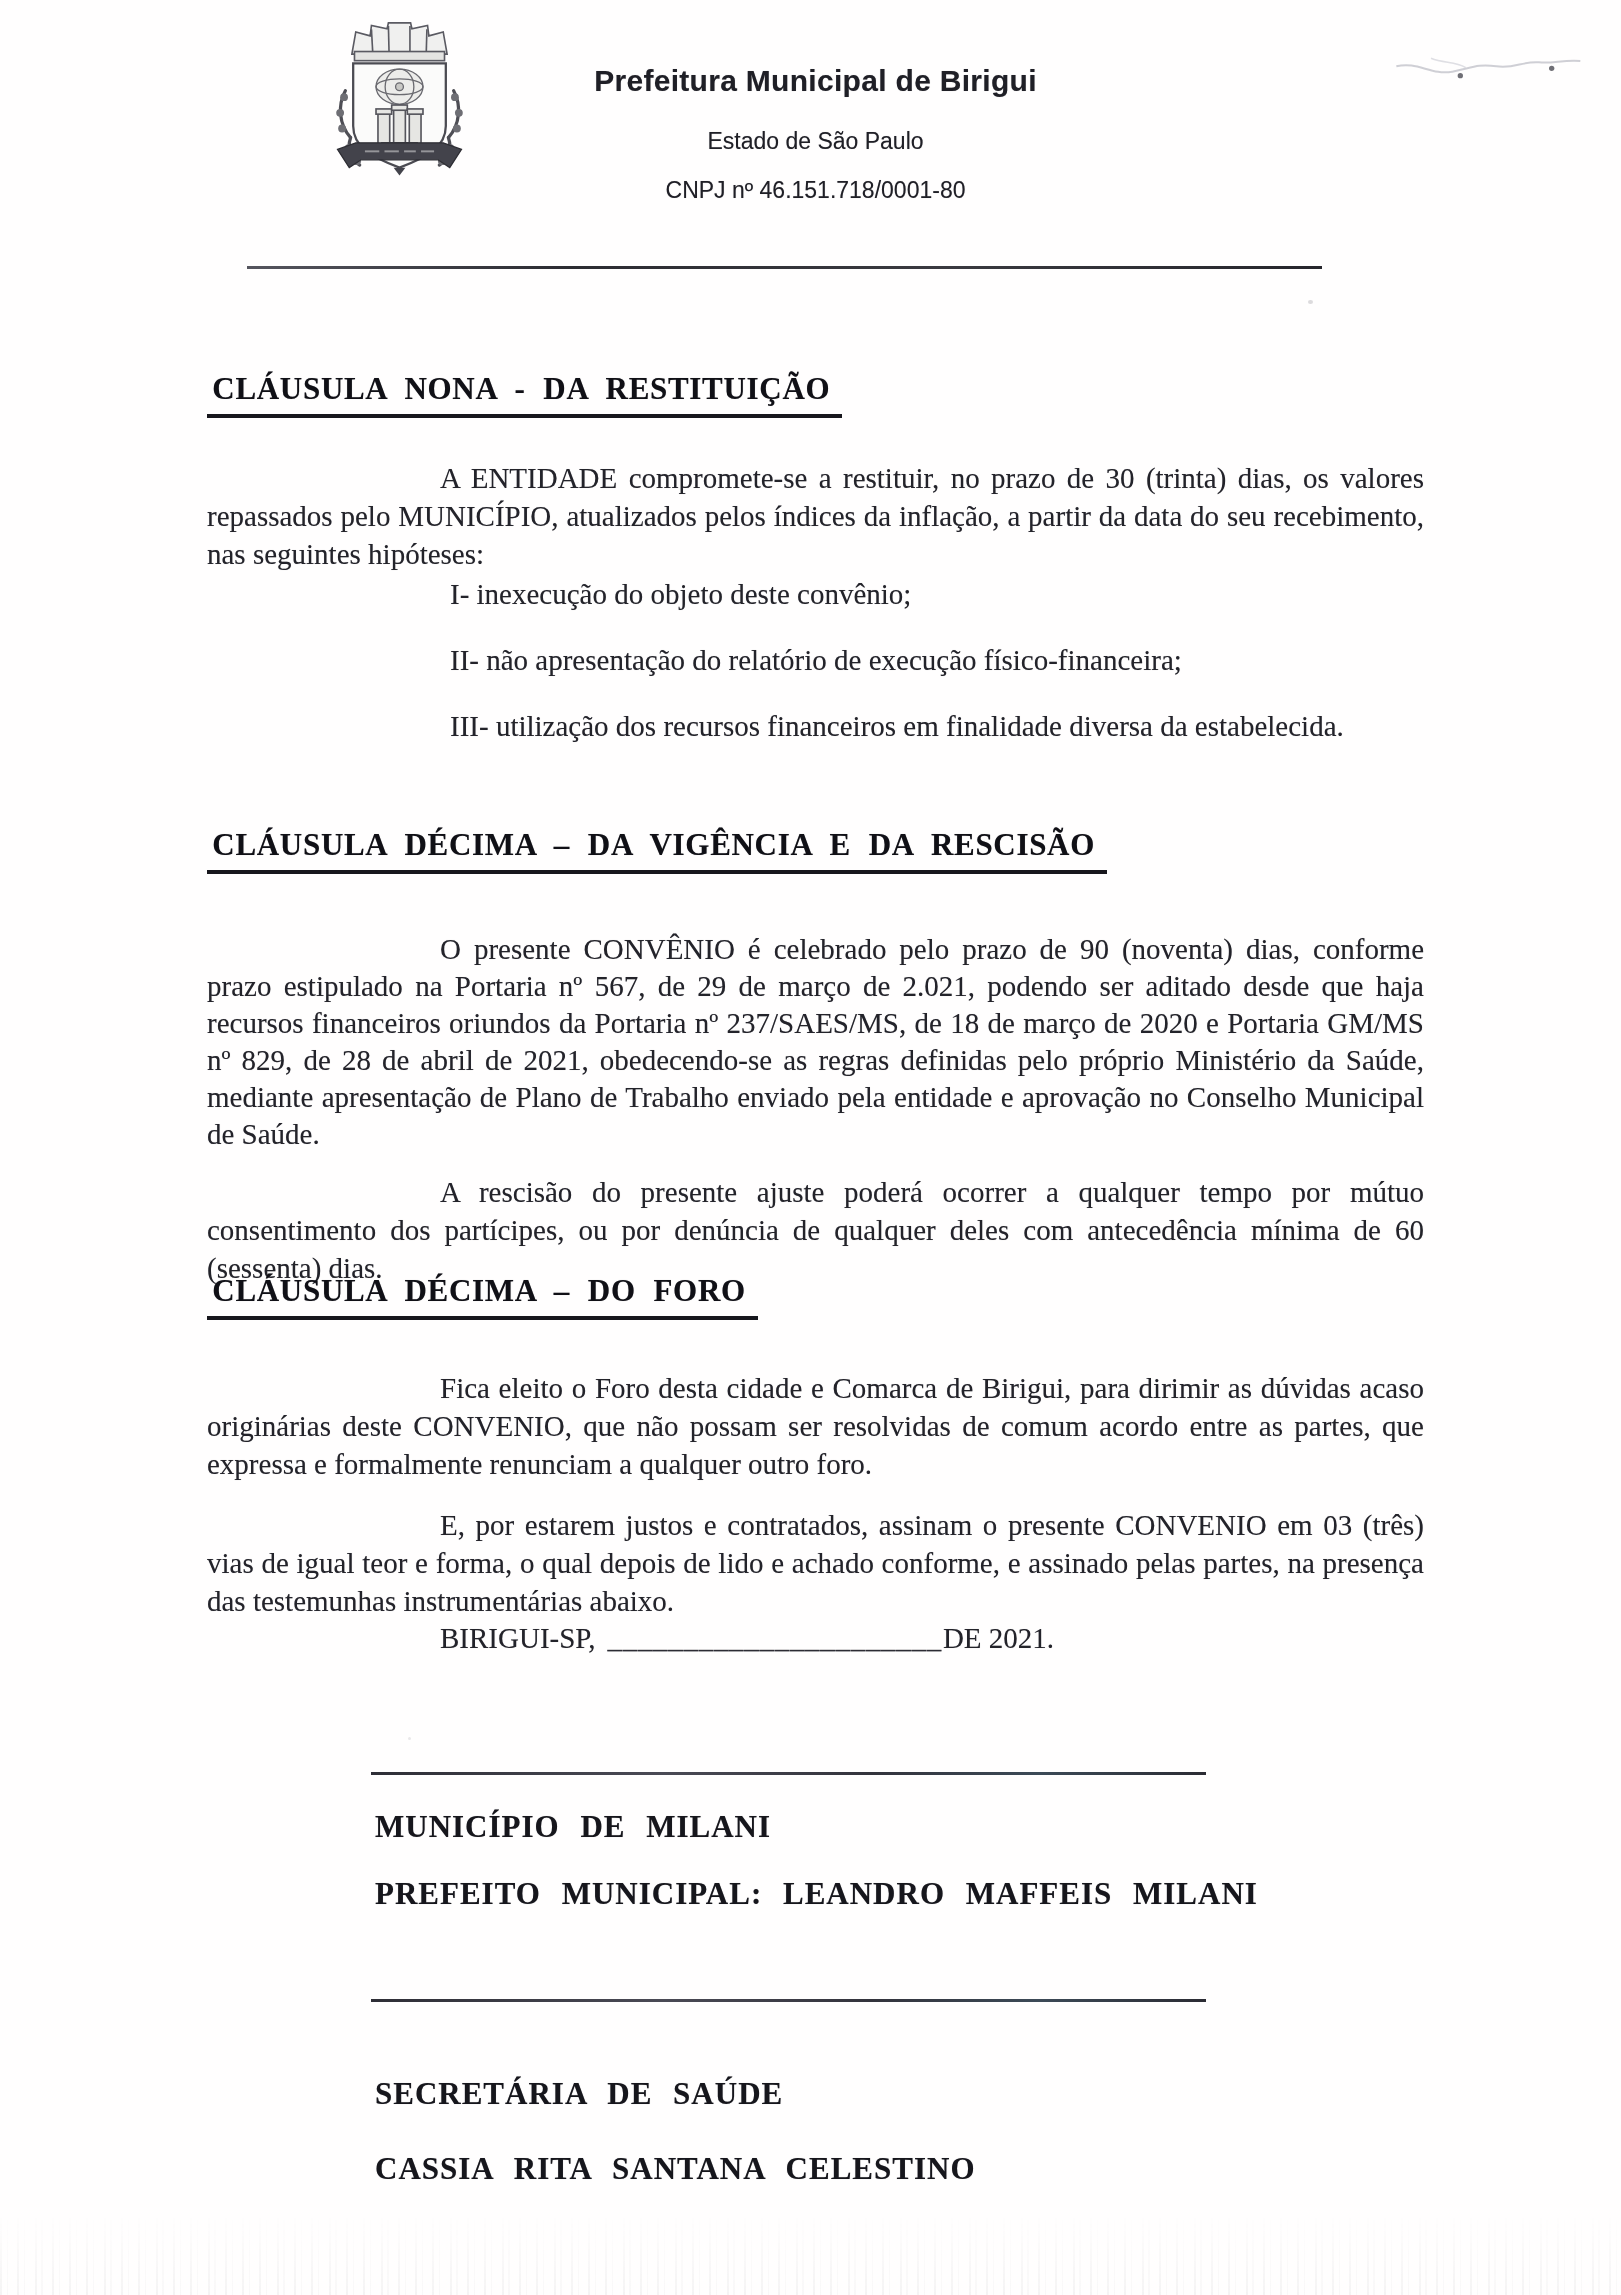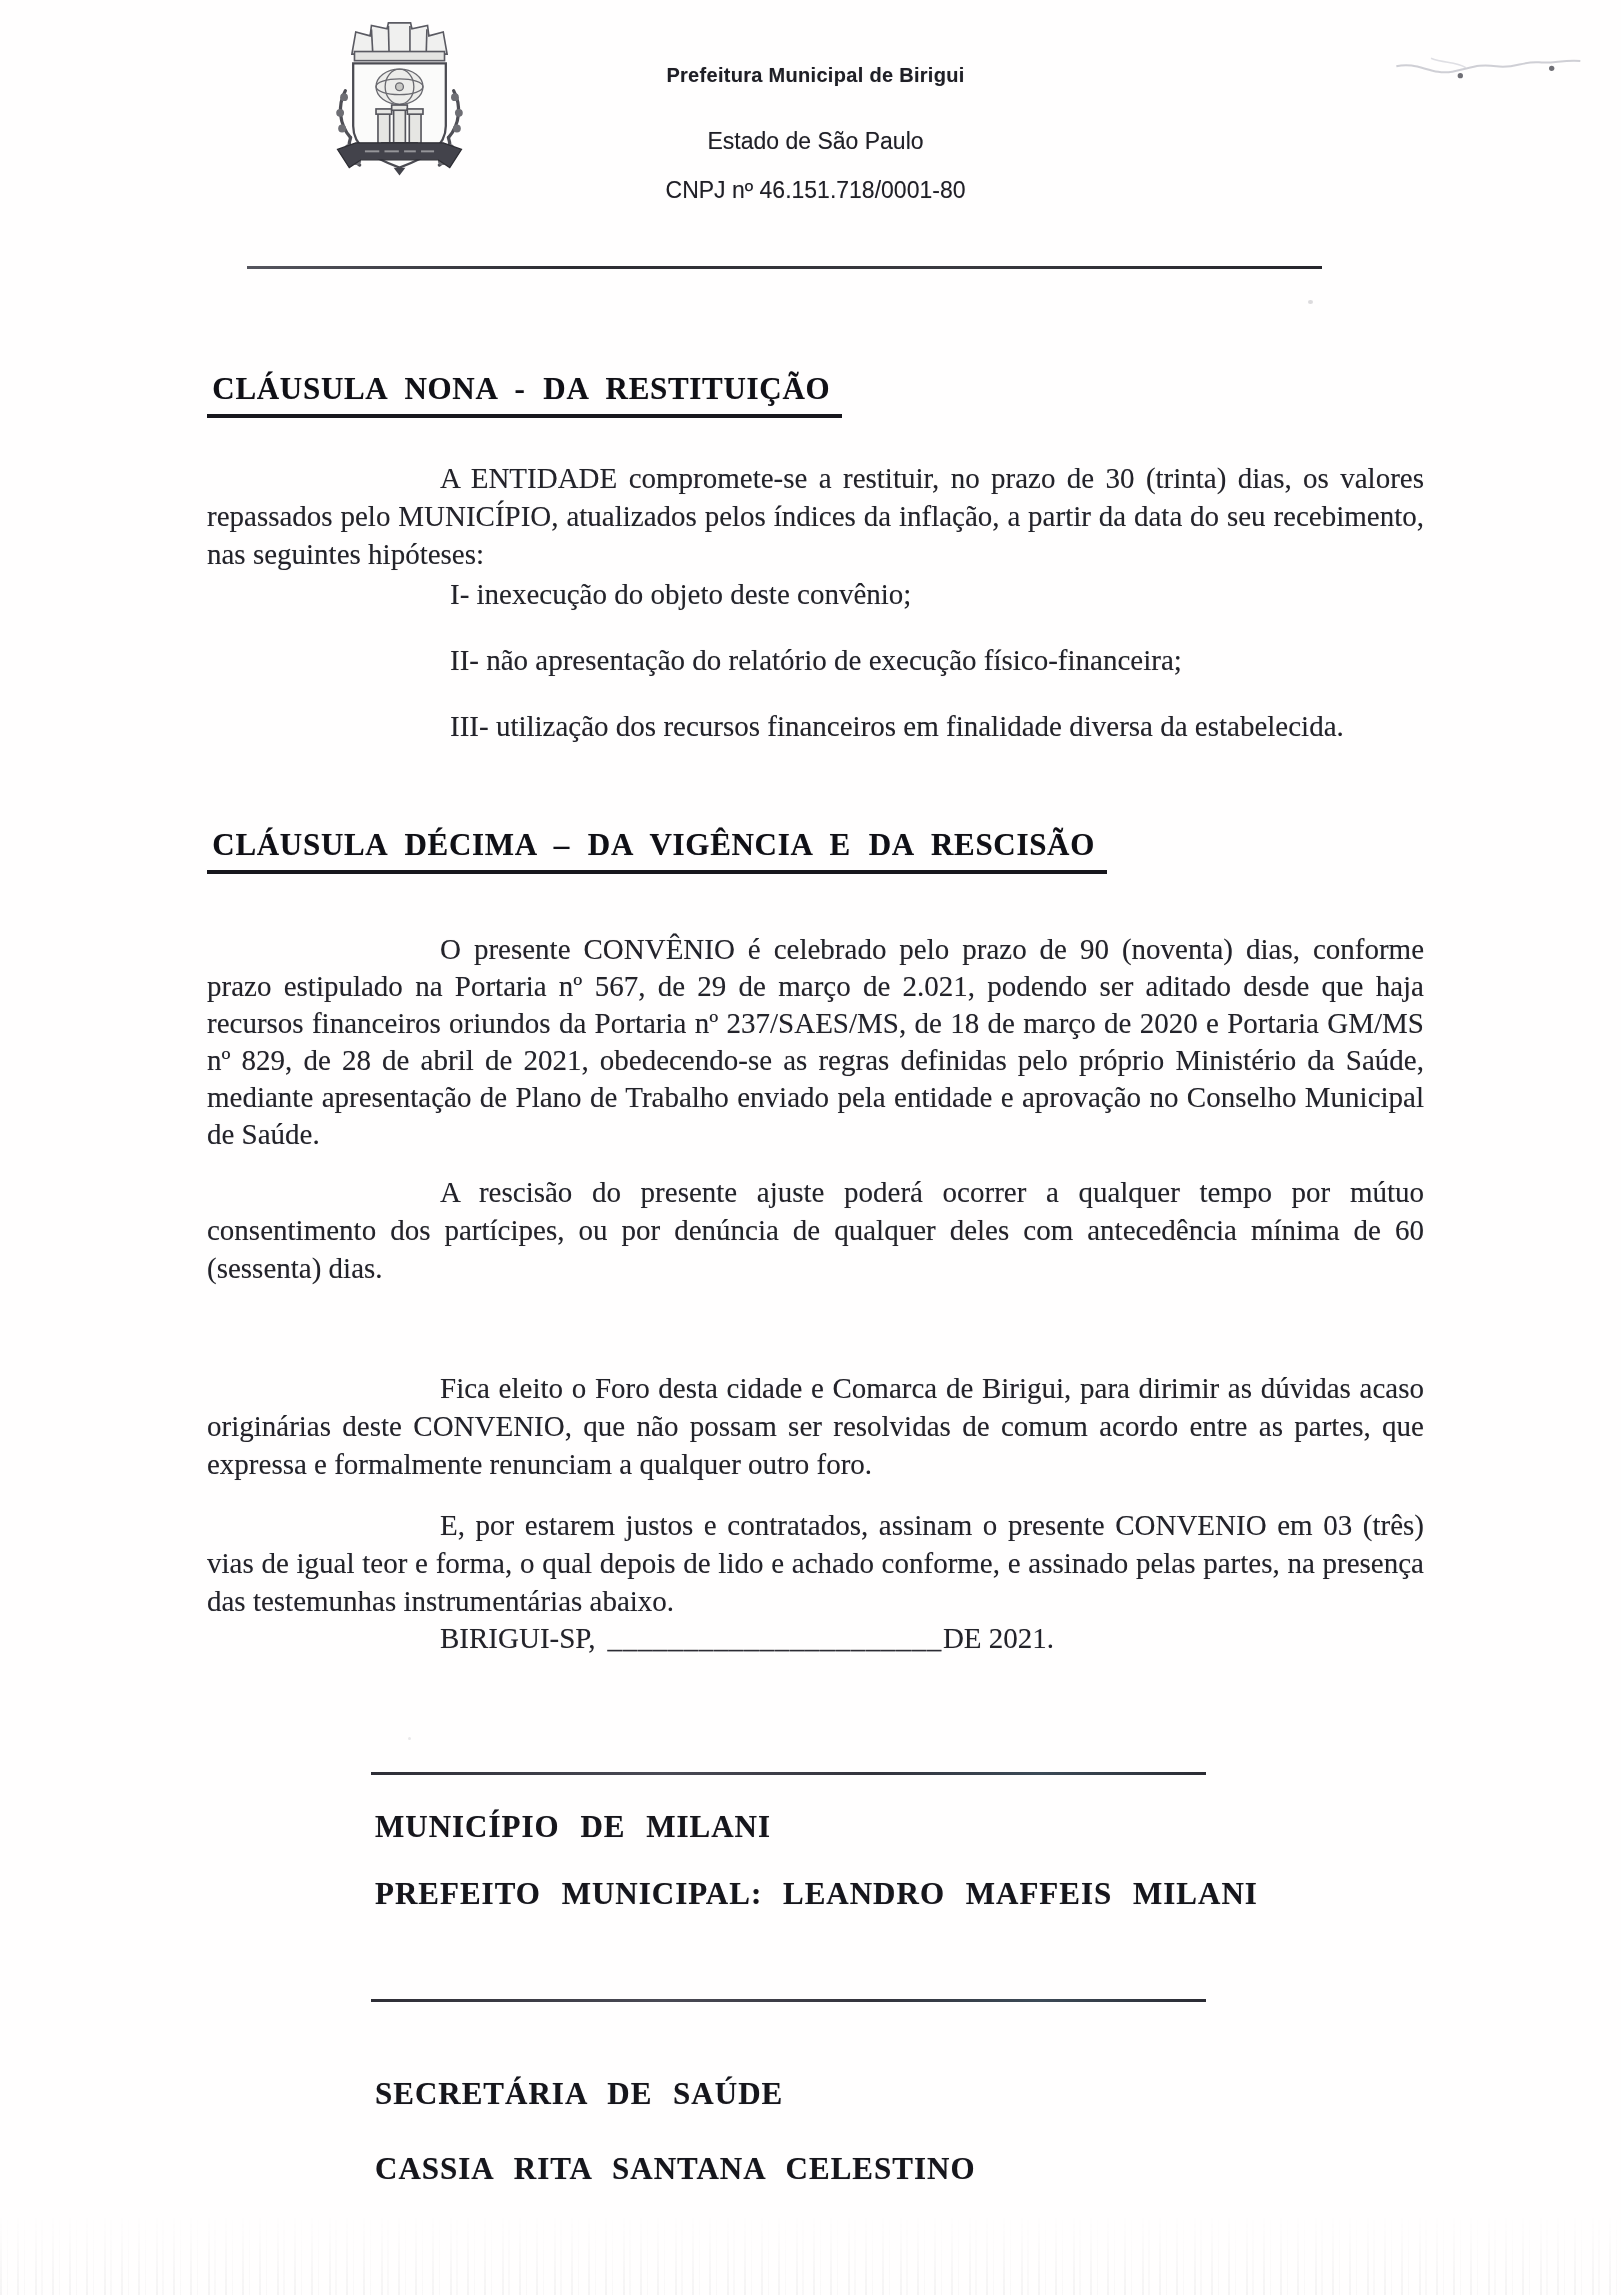--- a/index.html
+++ b/index.html
@@ -17,21 +17,21 @@
   .header-line {
     position: absolute;
     left: 207px;
     width: 1217px;
     text-align: center;
     font-family: "Liberation Sans", sans-serif;
     color: #1f1f26;
     text-shadow: 0 0 0.7px rgba(20,20,30,0.35);
     white-space: nowrap;
   }
-  .header-org  { top: 64px;  font-size: 20px; font-weight: bold; letter-spacing: 0.3px; }
+  .header-org  { top: 64px;  font-size: 30px; font-weight: bold; letter-spacing: 0.3px; }
   .header-state{ top: 128px; font-size: 23px; }
   .header-cnpj { top: 177px; font-size: 23px; }
 
   .header-rule {
     position: absolute;
     top: 266px; left: 247px;
     width: 1075px; height: 2.7px;
     background: linear-gradient(90deg, #55555e, #2c2c32 30%, #3a3a40 65%, #26262c);
   }
 
@@ -239,20 +239,23 @@
     <div class="list-item">II- não apresentação do relatório de execução físico-financeira;</div>
     <div class="list-item">III- utilização dos recursos financeiros em finalidade diversa da estabelecida.</div>
   </div>
 
   <div class="doc-title" style="top:827px">
     <span class="u">CLÁUSULA DÉCIMA – DA VIGÊNCIA E DA RESCISÃO</span>
   </div>
   <p class="para para-tight" style="top:902px">O presente CONVÊNIO é celebrado pelo prazo de 90 (noventa) dias, conforme prazo estipulado na Portaria nº 567, de 29 de março de 2.021, podendo ser aditado desde que haja recursos financeiros oriundos da Portaria nº 237/SAES/MS, de 18 de março de 2020 e Portaria GM/MS nº 829, de 28 de abril de 2021, obedecendo-se as regras definidas pelo próprio Ministério da Saúde, mediante apresentação de Plano de Trabalho enviado pela entidade e aprovação no Conselho Municipal de Saúde.</p>
   <p class="para" style="top:1144px">A rescisão do presente ajuste poderá ocorrer a qualquer tempo por mútuo consentimento dos partícipes, ou por denúncia de qualquer deles com antecedência mínima de 60 (sessenta) dias.</p>
 
+  <div class="doc-title" style="top:1273px">
+    <span class="u">CLÁUSULA DÉCIMA – DO FORO</span>
+  </div>
   <p class="para" style="top:1340px">Fica eleito o Foro desta cidade e Comarca de Birigui, para dirimir as dúvidas acaso originárias deste CONVENIO, que não possam ser resolvidas de comum acordo entre as partes, que expressa e formalmente renunciam a qualquer outro foro.</p>
   <p class="para" style="top:1477px">E, por estarem justos e contratados, assinam o presente CONVENIO em 03 (três) vias de igual teor e forma, o qual depois de lido e achado conforme, e assinado pelas partes, na presença das testemunhas instrumentárias abaixo.</p>
 
   <div class="dateline">
     <span>BIRIGUI-SP,</span><span class="blank">______________________</span><span>DE 2021.</span>
   </div>
 
   <div class="sig-rule sig-rule-1"></div>
   <div class="sig-text sig-role-1">MUNICÍPIO DE MILANI</div>
   <div class="sig-text sig-name-1">PREFEITO MUNICIPAL: LEANDRO MAFFEIS MILANI</div>

